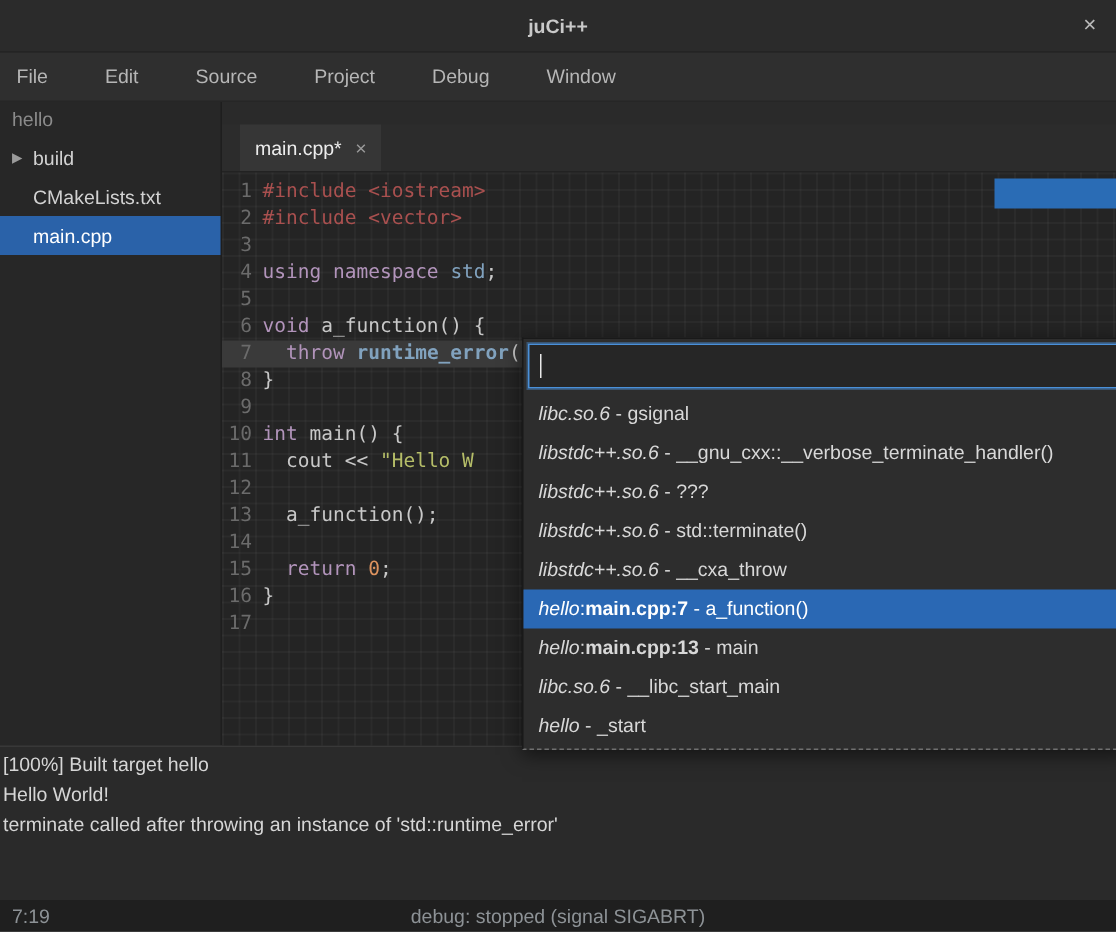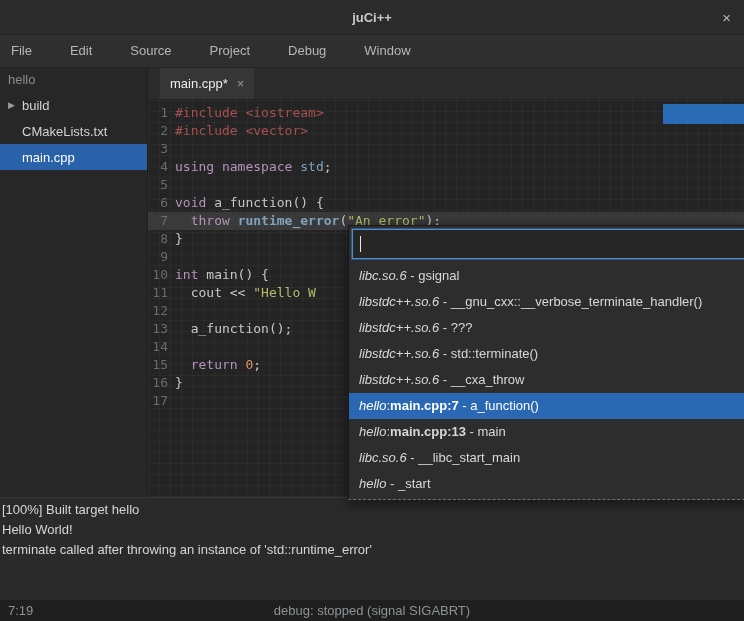--- a/index.html
+++ b/index.html
@@ -22,21 +22,21 @@
   .menu-item { padding:0 9px; color:#b6b6b6; line-height:32px; }
   
   .body { flex:1 1 auto; display:flex; min-height:0; }
   .sidebar { flex:0 0 148px; width:148px; background:#272727; border-right:1px solid #1e1e1e;
     display:flex; flex-direction:column; }
   .sidebar-header { height:24px; line-height:24px; padding-left:8px; color:#8b8b8b; }
   .tree-row { height:26px; display:flex; align-items:center; padding-left:8px; color:#d2d2d2; }
   .tree-row .expander { width:14px; font-size:9px; color:#9b9b9b; flex:0 0 14px; }
   .tree-row .spacer { width:14px; flex:0 0 14px; }
   .tree-row.sel { background:#2a62a9; color:#ffffff; }
-  .main { flex:1 1 auto; display:flex; flex-direction:column; min-width:0; }
+  .main { flex:1 1 auto; display:flex; flex-direction:column; min-width:0;margin-top:15px; }
   .tabbar { flex:0 0 32px; background:#2c2c2c; border-bottom:1px solid #222222;
     display:flex; align-items:stretch; }
   .tab { margin-left:12px; padding:0 10px; background:#363636; display:flex; align-items:center; color:#ececec; }
   .tab-close { margin-left:9px; color:#9a9a9a; }
   
   .editor { flex:1 1 auto; position:relative; overflow:hidden; padding-top:4px;
     background-color:#242424;
     background-image:linear-gradient(rgba(255,255,255,0.03) 1px, transparent 1px),
                      linear-gradient(90deg, rgba(255,255,255,0.03) 1px, transparent 1px);
     background-size:11px 11px;

